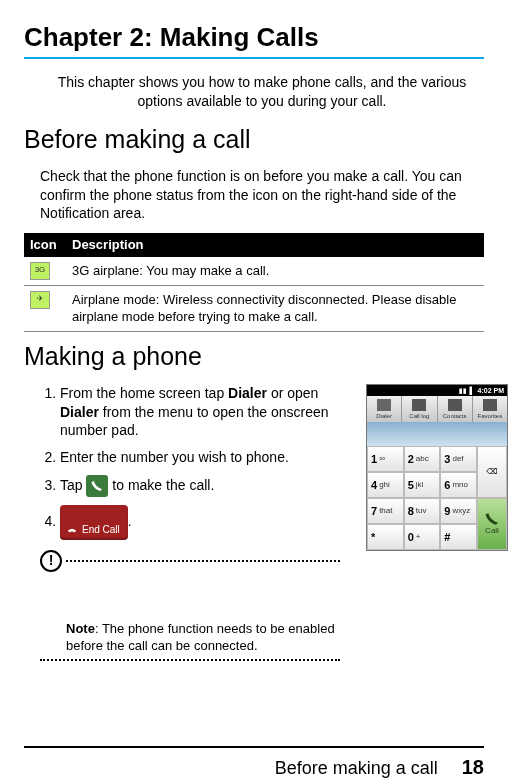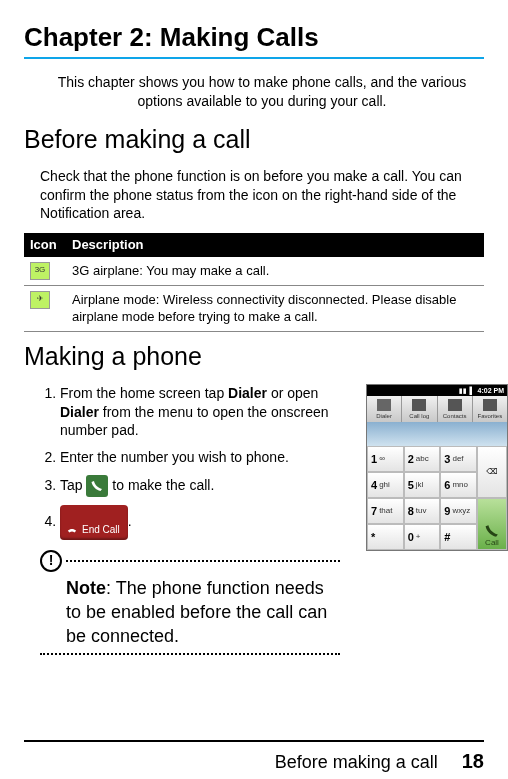--- a/index.html
+++ b/index.html
@@ -96,21 +96,21 @@
     width: 22px; height: 22px;
     border: 2px solid #000;
     border-radius: 50%;
     font-weight: 900;
     display: flex; align-items: center; justify-content: center;
     flex-shrink: 0;
     margin-top: -12px;
     background: #fff;
     font-size: 14px;
   }
-  .note-text { font-size: 18px; padding-left: 4px;}
+  .note-text { font-size: 13px; padding-left: 4px; margin-top: 44px;}
   .two-col { display: flex; gap: 26px; }
   .col-left { flex: 1 1 auto; }
   .col-right { flex: 0 0 142px; }
 
   
   .phone-mock {
     width: 142px;
     border: 1px solid #777;
     background: #eef;
     font-size: 8px;
@@ -163,21 +163,21 @@
     display: flex;
     align-items: center; justify-content: center;
     flex-direction: column;
     font-size: 8px;
   }
   .pm-call {
     background: linear-gradient(#b8e09a, #6ab04a);
     color: #264515;
   }
   .pm-side-del { grid-row: span 2; }
-  .pm-side-call { grid-row: span 2; justify-content: flex-end; }
+  .pm-side-call { grid-row: span 2; }
 
   .footer {
     position: absolute;
     bottom: 16px;
     left: 24px; right: 24px;
     border-top: 2px solid #000;
     padding-top: 6px;
     text-align: right;
     font-size: 18px;
     display: flex;

